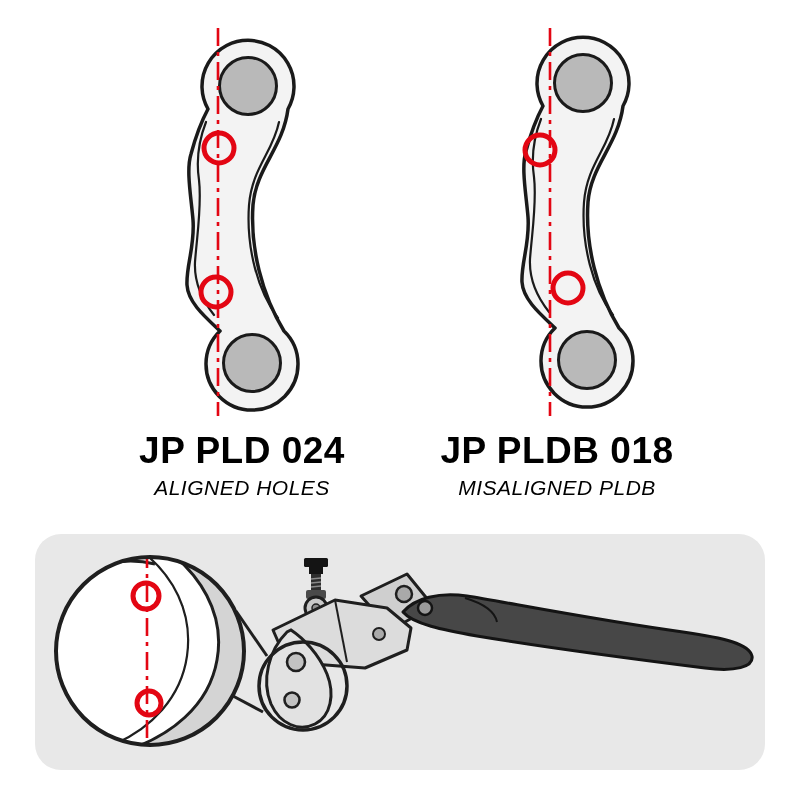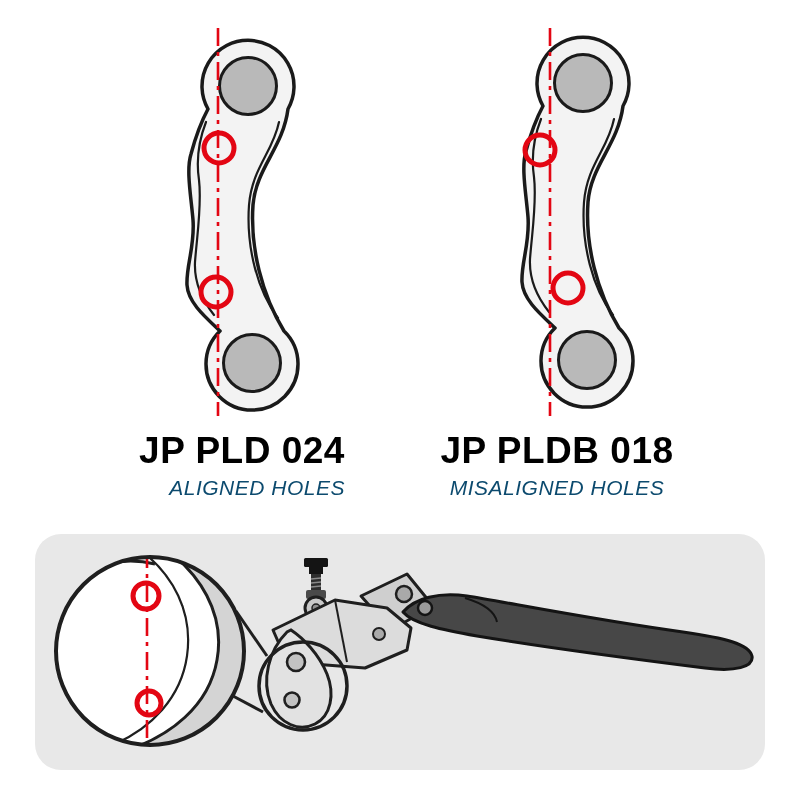--- a/index.html
+++ b/index.html
@@ -22,24 +22,24 @@
   
   .plate-outer{fill:var(--plate);stroke:var(--outline);stroke-width:3.5;stroke-linejoin:round;}
   .contour{fill:none;stroke:var(--outline);stroke-width:2.2;stroke-linecap:round;}
   .boss{fill:var(--boss);stroke:var(--outline);stroke-width:3;}
   .red-hole{fill:none;stroke:var(--red);stroke-width:5;}
   .red-line{fill:none;stroke:var(--red);stroke-width:2.6;stroke-dasharray:18 6 4 6;}
 
   
   .labels{position:relative;height:78px;}
   .label-block{position:absolute;top:2px;transform:translateX(-50%);text-align:center;white-space:nowrap;}
-  .label-left{left:242px;text-align:right;}
+  .label-left{left:242px;}
   .label-right{left:557px;}
   .product-name{font-size:37px;font-weight:800;color:#000;letter-spacing:.5px;line-height:1;}
-  .product-sub{font-size:21px;font-style:italic;font-weight:500;color:#0c4a6e;letter-spacing:.5px;margin-top:7px;}
+  .product-sub{font-size:21px;font-style:italic;font-weight:500;color:#000000;letter-spacing:.5px;margin-top:7px;}
 
   
   .panel{
     width:730px;height:236px;margin:26px auto 0;
     background:var(--panel);border-radius:26px;position:relative;overflow:hidden;
   }
   .dark-stroke{stroke:#1f1f1f;fill:none;}
 </style>
 </head>
 <body>
@@ -79,21 +79,21 @@
     </g>
   </svg>
 
   <div class="labels">
     <div class="label-block label-left">
       <div class="product-name">JP PLD 024</div>
       <div class="product-sub">ALIGNED HOLES</div>
     </div>
     <div class="label-block label-right">
       <div class="product-name">JP PLDB 018</div>
-      <div class="product-sub">MISALIGNED HOLES</div>
+      <div class="product-sub">MISALIGNED PLDB</div>
     </div>
   </div>
 
   <div class="panel">
     <svg viewBox="0 0 730 236" width="730" height="236">
       <defs>
         <clipPath id="magClip">
             <circle cx="115" cy="117" r="94"></circle>
           </clipPath>
       </defs>

